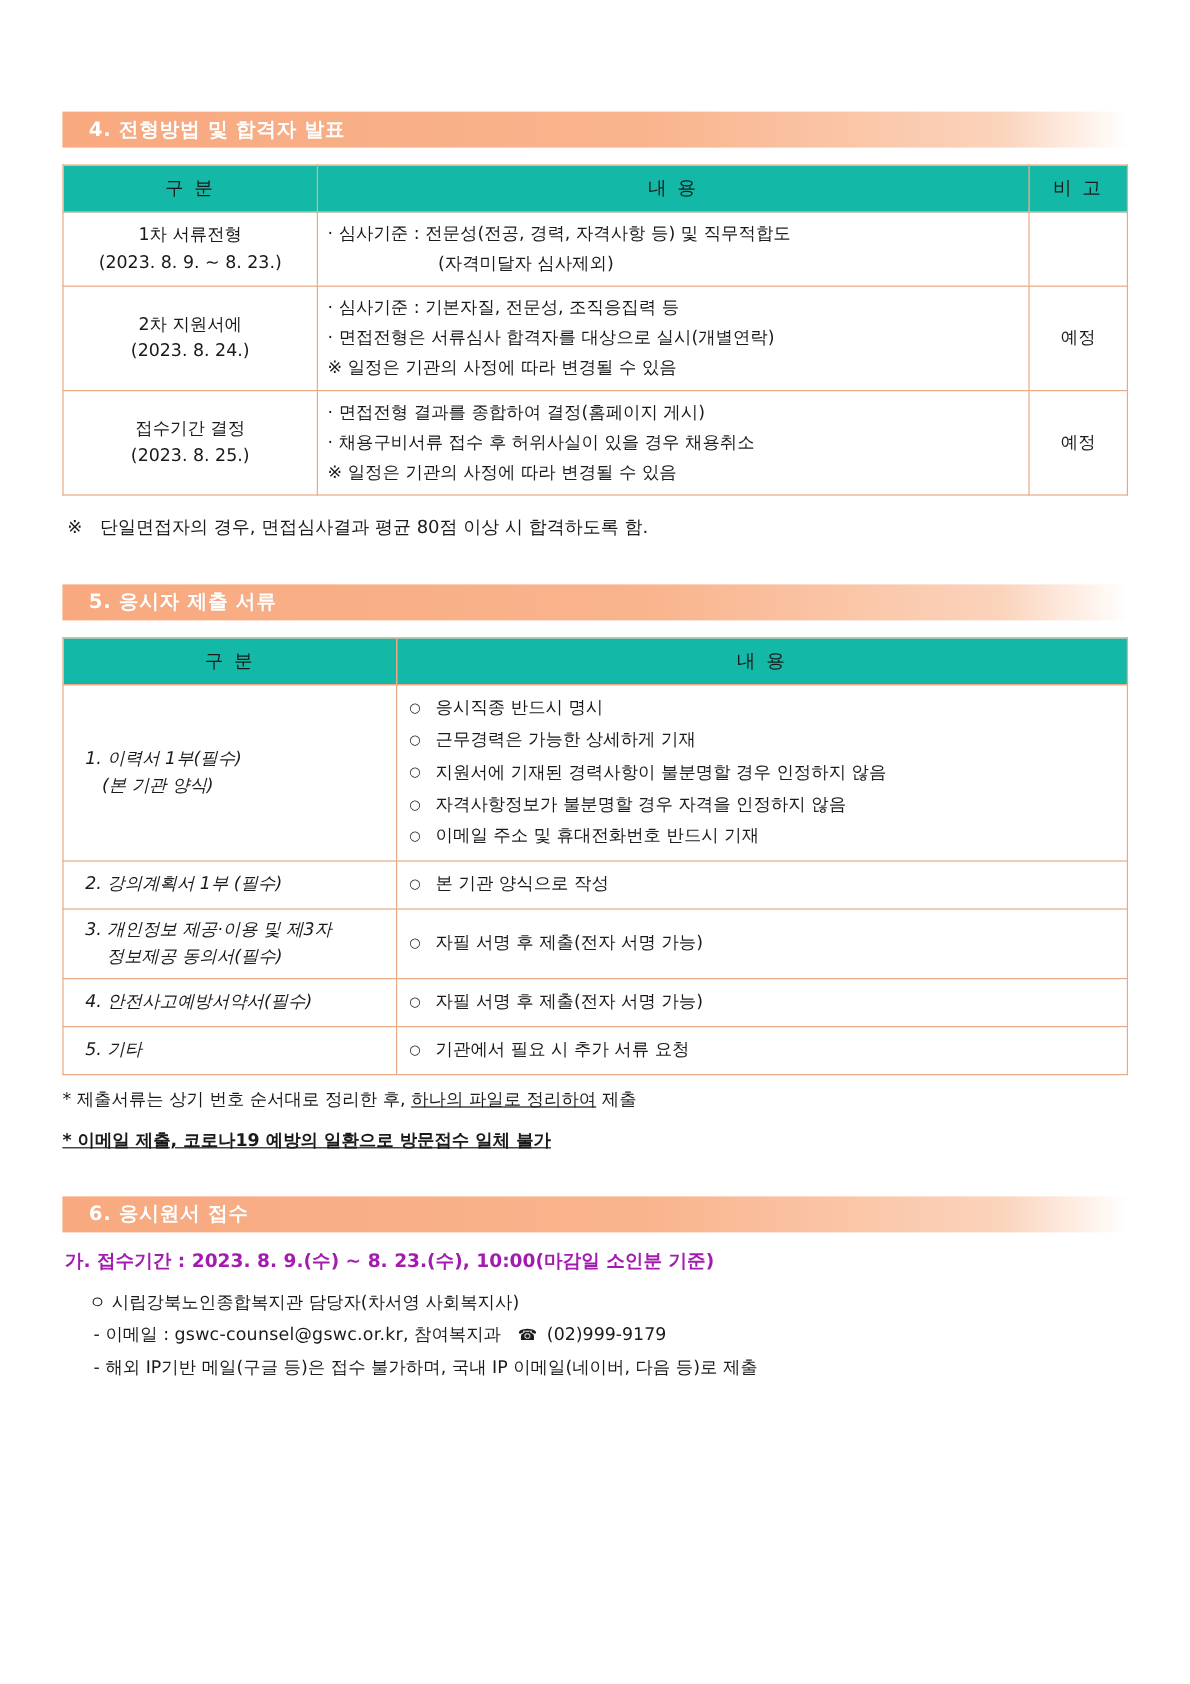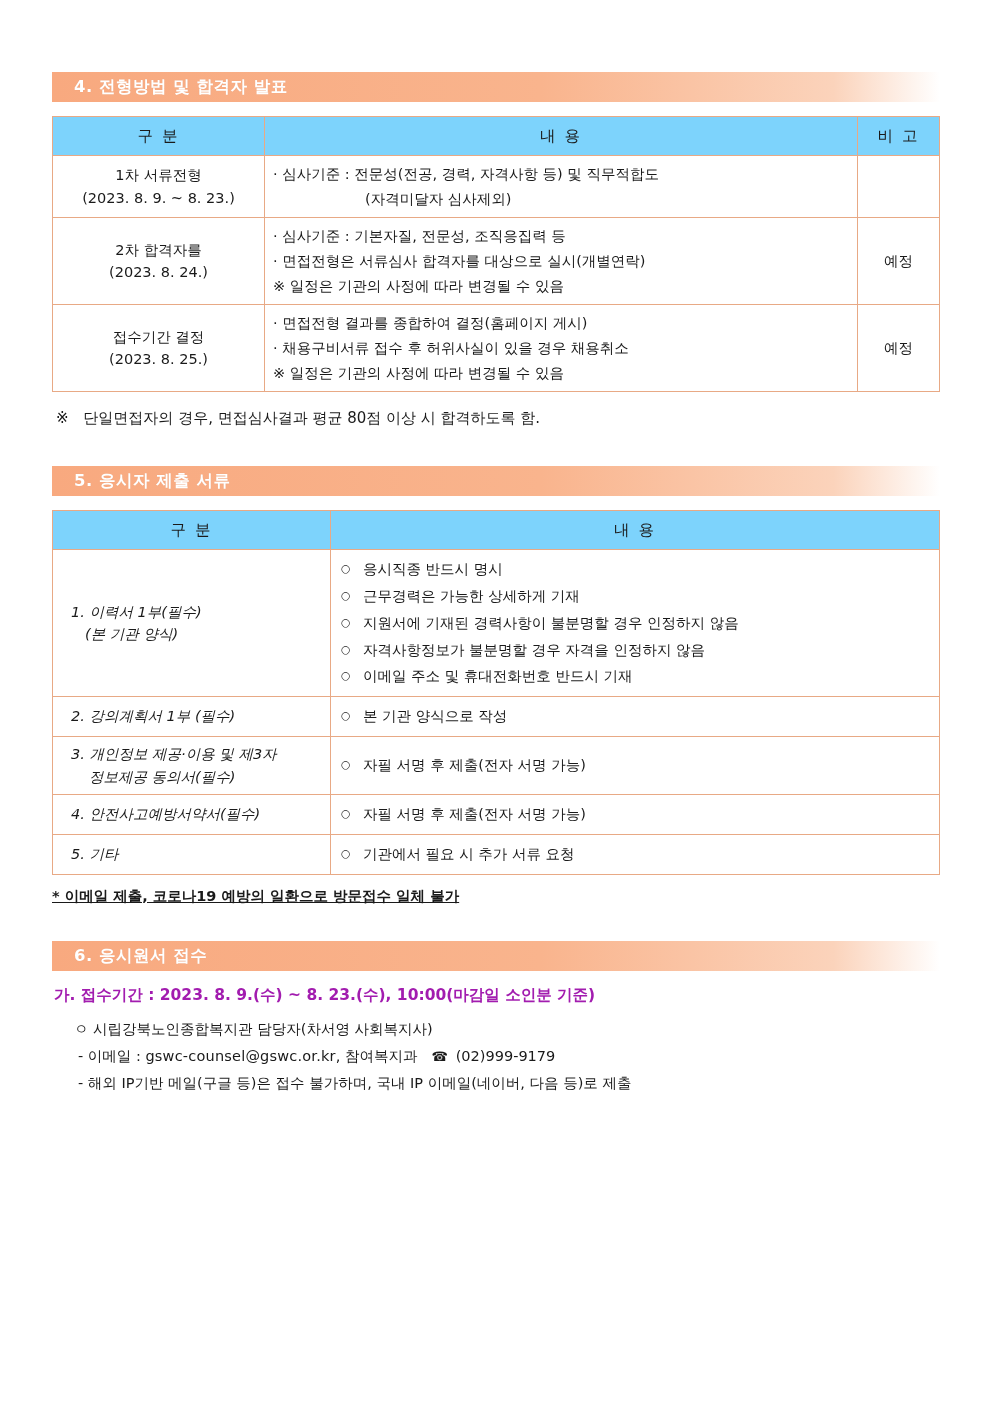--- a/index.html
+++ b/index.html
@@ -9,21 +9,21 @@
     height: 1403px;
     background: #ffffff;
     font-family: "DejaVu Sans", "Liberation Sans", sans-serif;
     color: #1a1a1a;
     position: relative;
   }
   .page {
     position: absolute;
     left: 0; top: 0;
     width: 992px; height: 1125px;
-    padding: 72px 52px 20px 52px;
+    padding: 93px 52px 20px 52px;
   }
 
   
   .section-head {
     position: relative;
     height: 30px;
     margin-top: 0;
     margin-bottom: 14px;
     background: linear-gradient(to right, #f8a97f 0%, #f9b48d 55%, #fbd3bb 88%, #ffffff 100%);
     display: flex;
@@ -45,21 +45,21 @@
   }
   table td, table th {
     border: 1px solid #e8a985;
     padding: 6px 8px;
     font-size: 14.5px;
     vertical-align: middle;
     line-height: 1.55;
     font-weight: normal;
   }
   thead td, thead th {
-    background: #7dd3fc;
+    background: #14b8a6;
     text-align: center;
     font-size: 15.5px;
     letter-spacing: 2px;
     padding: 7px 4px;
   }
   .c-center { text-align: center; }
   .nowrap { white-space: nowrap; }
 
   
   .t4 { margin-bottom: 10px; }
@@ -149,21 +149,21 @@
           <div class="nowrap">(2023. 8. 9. ~ 8. 23.)</div>
         </td>
         <td class="cell-multi">
           <div>· 심사기준 : 전문성(전공, 경력, 자격사항 등) 및 직무적합도</div>
           <div style="padding-left:92px;">(자격미달자 심사제외)</div>
         </td>
         <td class="c-center"></td>
       </tr>
       <tr>
         <td class="c-center">
-          <div>2차 합격자를</div>
+          <div>2차 지원서에</div>
           <div class="nowrap">(2023. 8. 24.)</div>
         </td>
         <td class="cell-multi">
           <div>· 심사기준 : 기본자질, 전문성, 조직응집력 등</div>
           <div>· 면접전형은 서류심사 합격자를 대상으로 실시(개별연락)</div>
           <div>※ 일정은 기관의 사정에 따라 변경될 수 있음</div>
         </td>
         <td class="c-center">예정</td>
       </tr>
       <tr>
@@ -249,20 +249,23 @@
           <td class="left-pad">5. 기타</td>
           <td>
             <ul>
               <li>기관에서 필요 시 추가 서류 요청</li>
             </ul>
           </td>
         </tr>
       </tbody>
     </table>
 
+    <div class="foot-note">
+      <span>* 제출서류는 상기 번호 순서대로 정리한 후, </span><span class="u">하나의 파일로 정리하여</span><span> 제출</span>
+    </div>
     <div class="foot-note bold">
       <span class="u">* 이메일 제출, 코로나19 예방의 일환으로 방문접수 일체 불가</span>
     </div>
   </div>
 
   <div class="sec6-wrap">
     <div class="section-head">
       <span class="txt">6. 응시원서 접수</span>
     </div>
 

